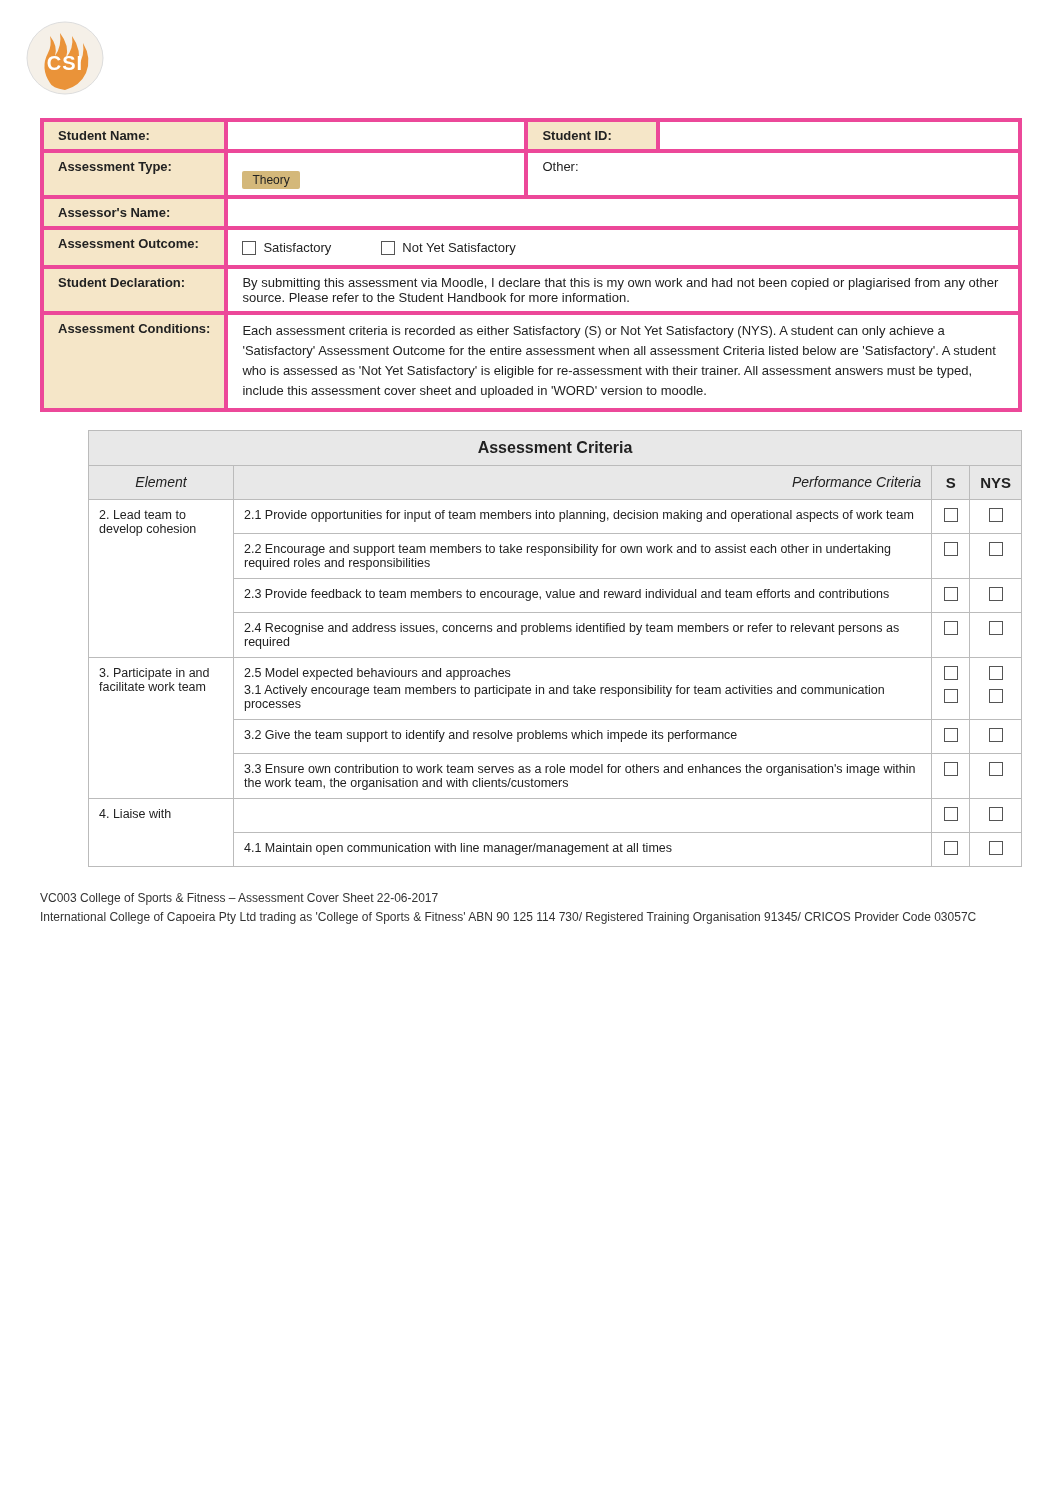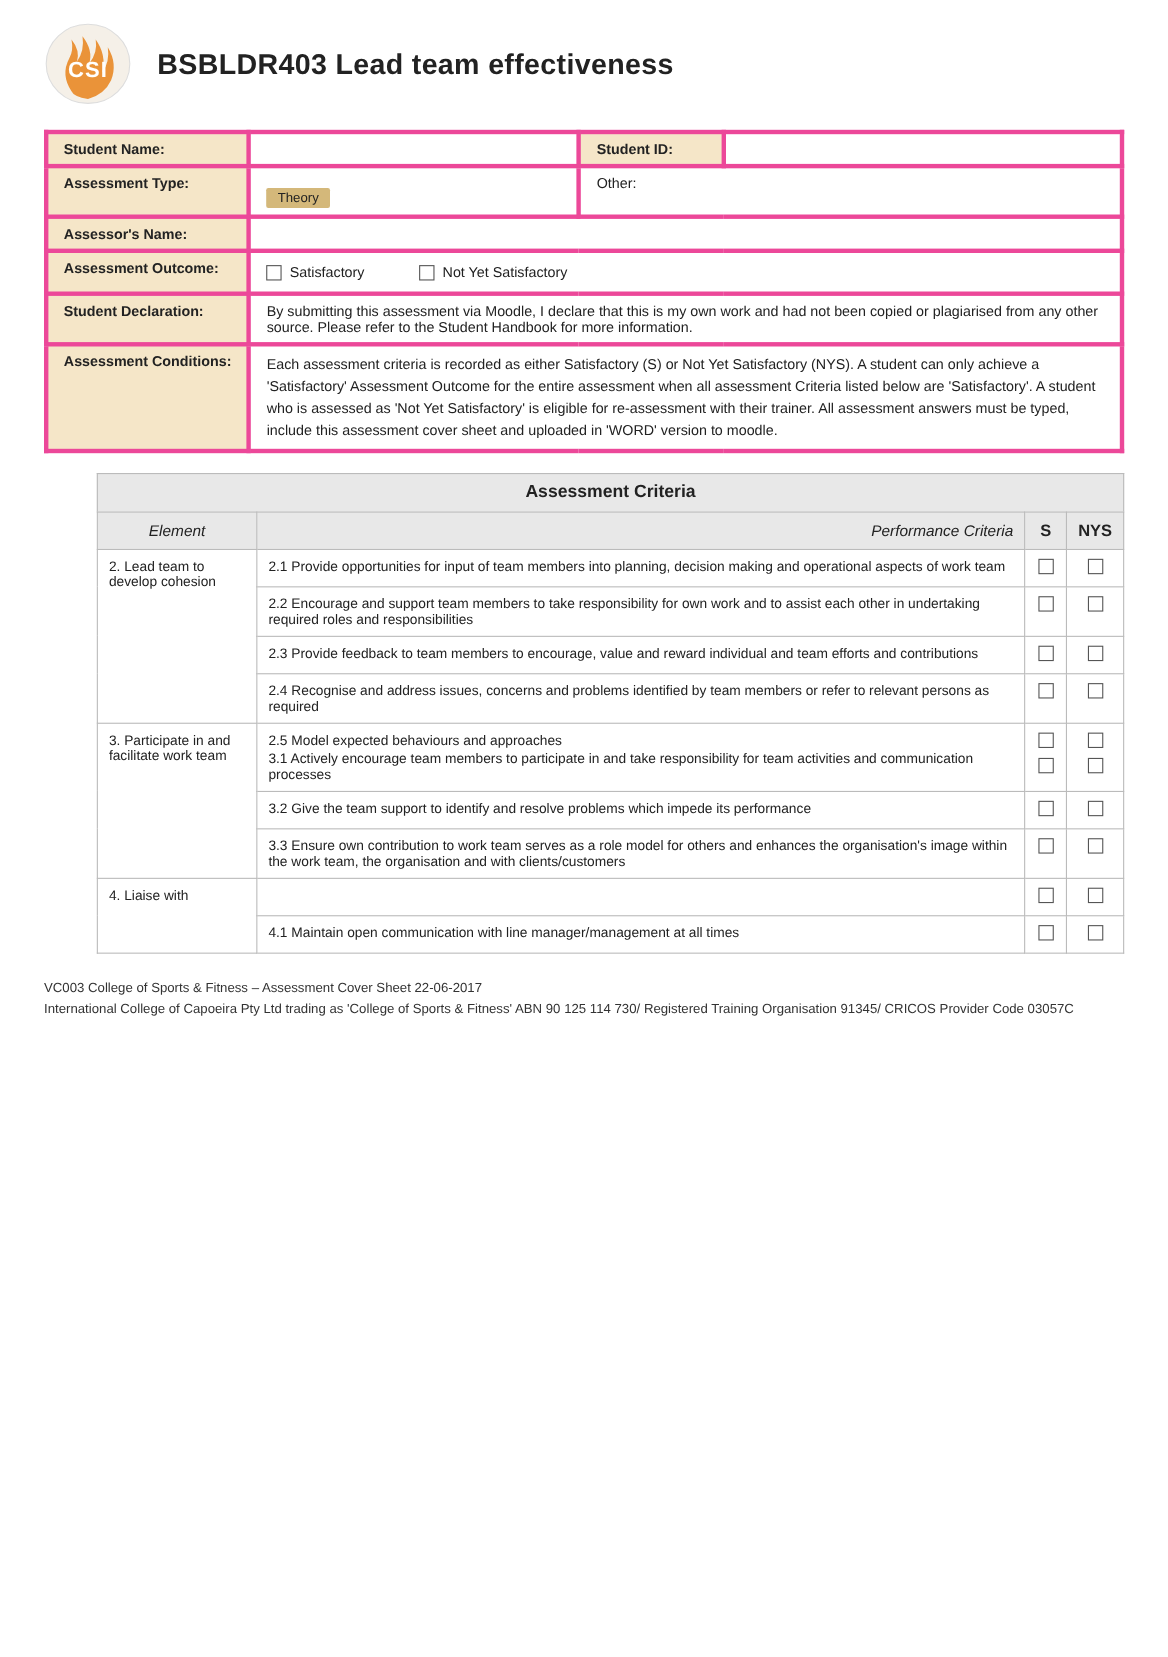--- a/index.html
+++ b/index.html
@@ -9,21 +9,20 @@
       background: #fff;
       color: #222;
       width: 1062px;
       min-height: 1506px;
     }
     .header {
       display: flex;
       align-items: center;
       padding: 18px 30px 10px 20px;
       gap: 18px;
-      margin-left: 15px;
     }
     .logo {
       width: 90px;
       height: 80px;
       flex-shrink: 0;
     }
     .page-title {
       font-size: 26px;
       font-weight: bold;
       color: #222;
@@ -148,21 +147,20 @@
   <div class="logo">
     <svg width="90" height="80" viewBox="0 0 90 80">
 
       <ellipse cx="45" cy="40" rx="38" ry="36" fill="#f5f0e8" stroke="#ddd" stroke-width="1"></ellipse>
 
       <path d="M30 65 Q20 50 28 35 Q32 28 30 18 Q38 28 35 38 Q42 28 40 15 Q50 28 46 40 Q54 30 52 18 Q62 32 58 48 Q65 38 63 25 Q72 40 66 55 Q60 68 45 72 Q32 70 30 65Z" fill="#e8831a" opacity="0.85"></path>
 
       <text x="45" y="52" text-anchor="middle" font-family="Arial Black, sans-serif" font-size="20" font-weight="900" fill="#fff" letter-spacing="1">CSI</text>
     </svg>
   </div>
-  <h1 class="page-title">BSBLDR403 Lead team effectiveness</h1>
 </div>
 
 <div class="main-content">
 
   <table class="info-table">
     <tbody>
         <tr>
       <td class="label-cell">Student Name:</td>
       <td class="value-cell" style="width:300px;"></td>
       <td class="label-cell">Student ID:</td>

